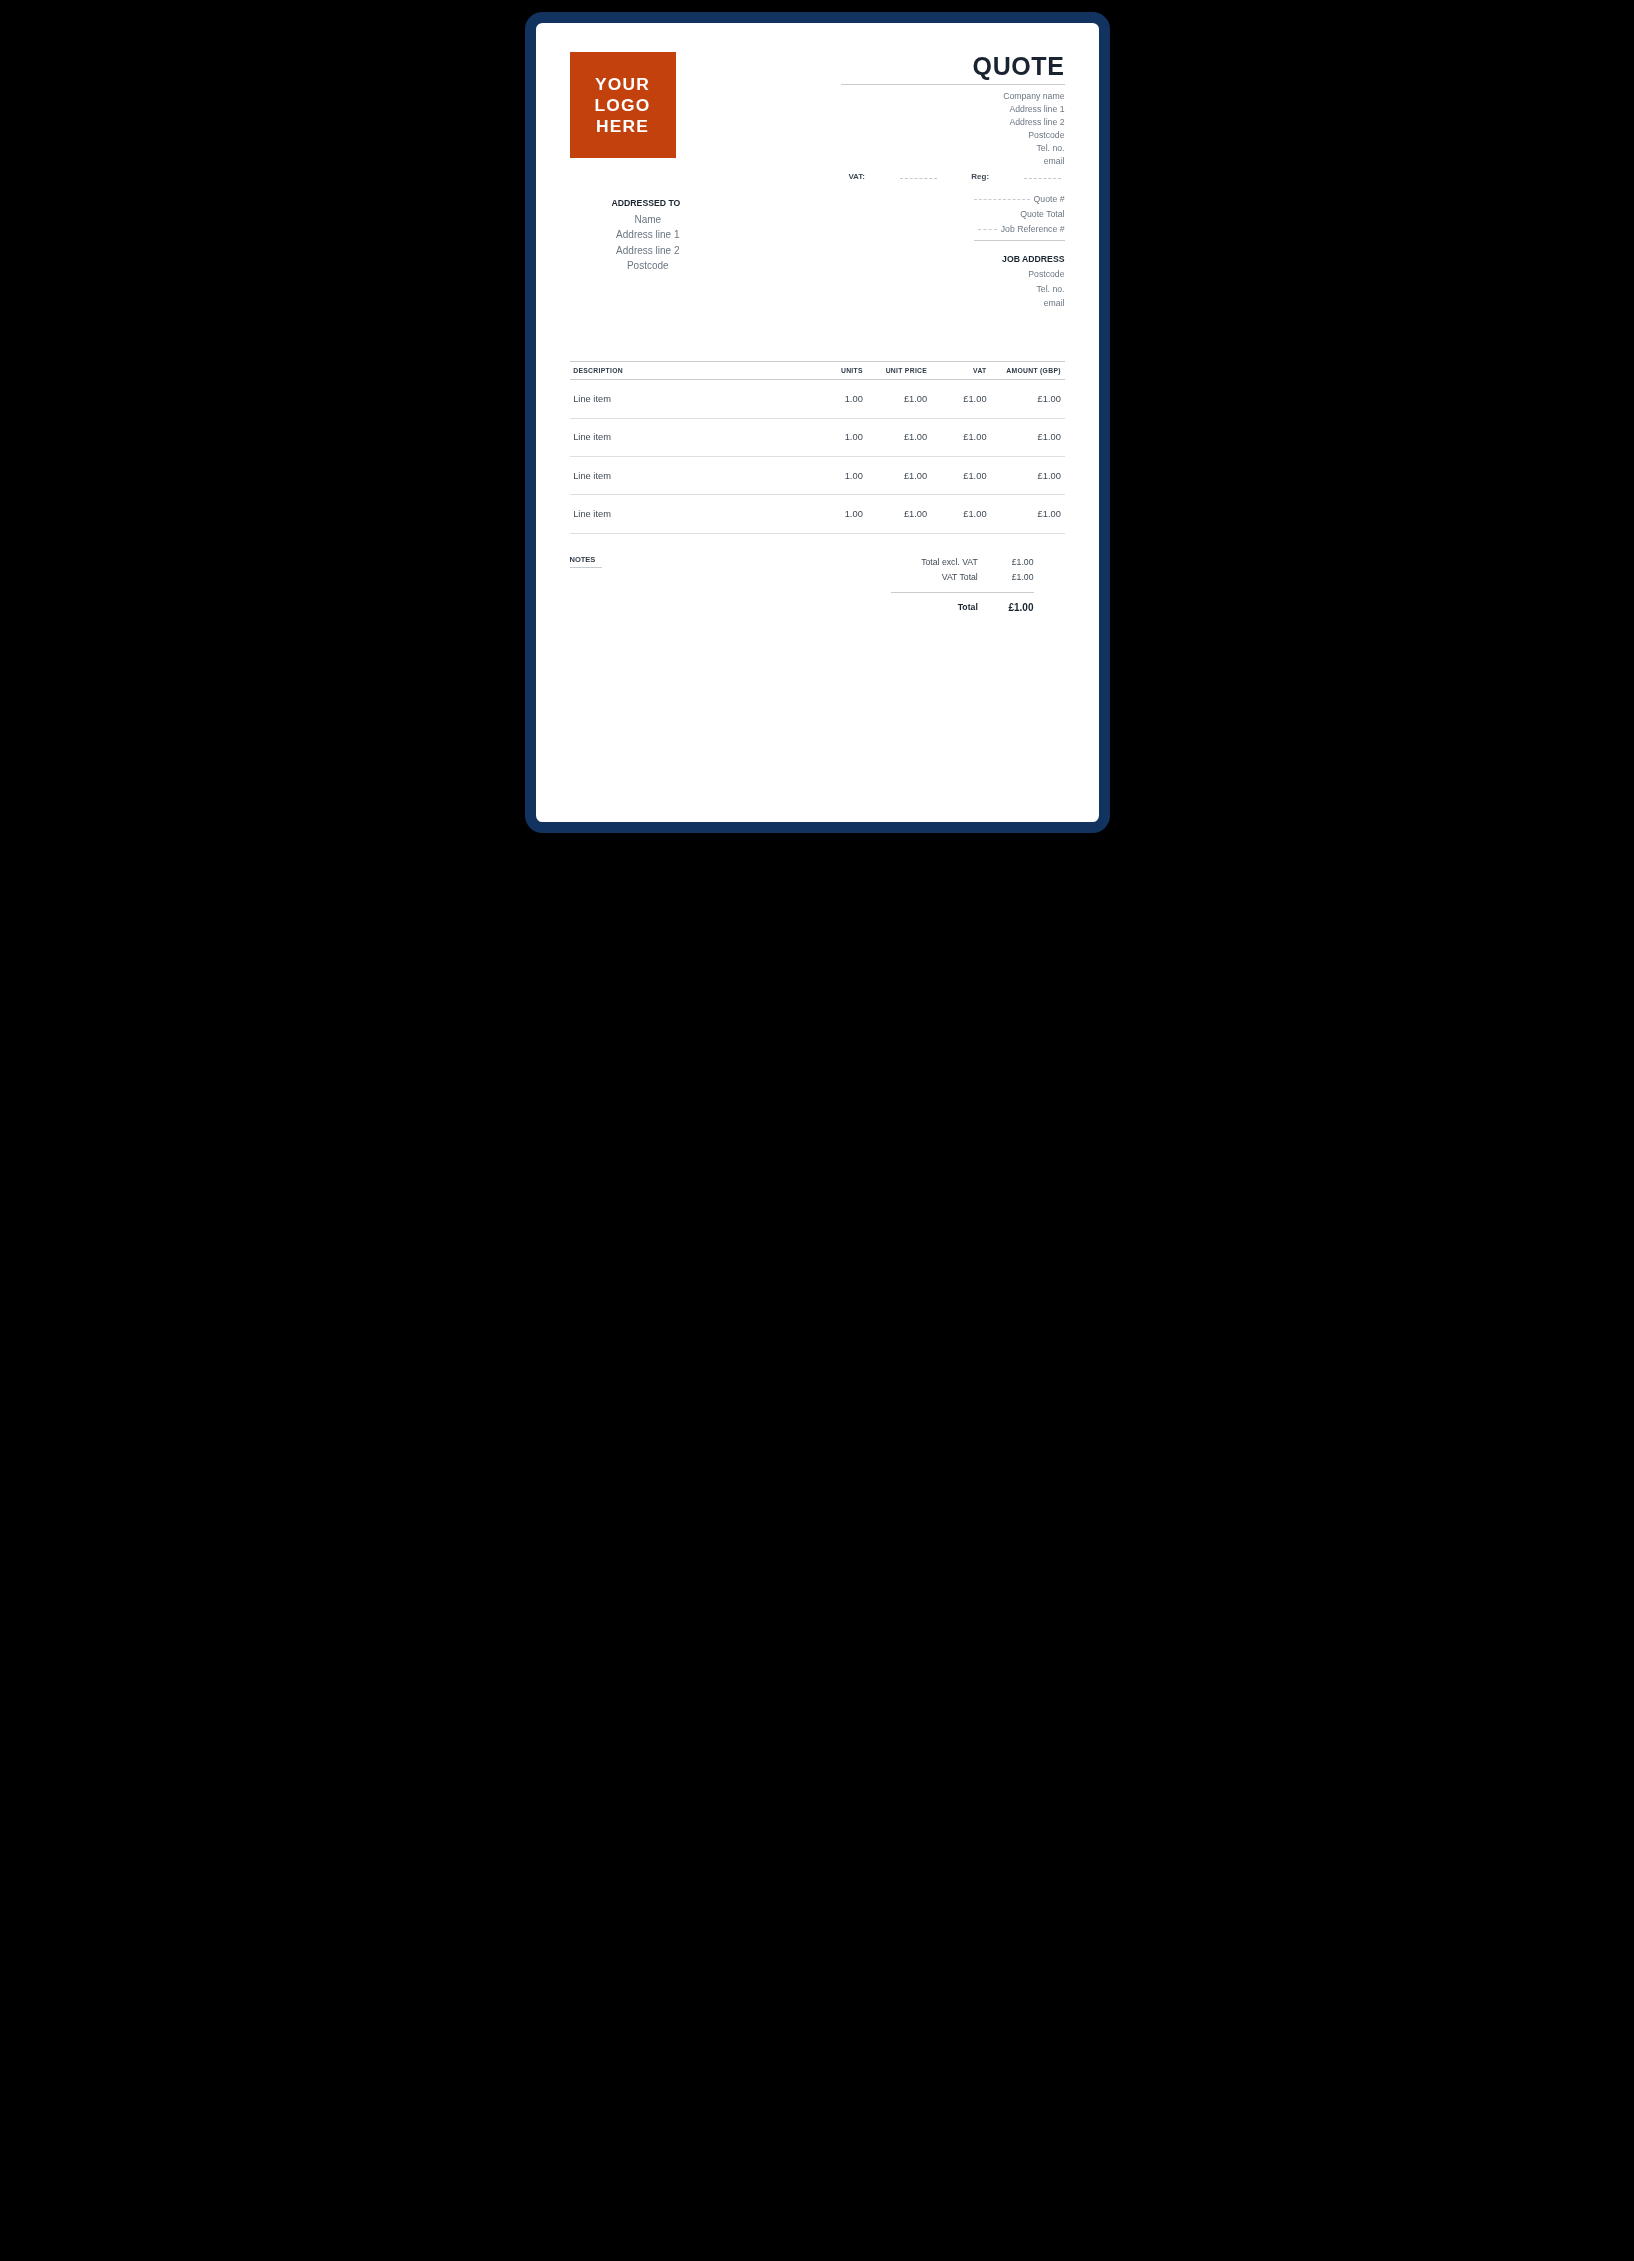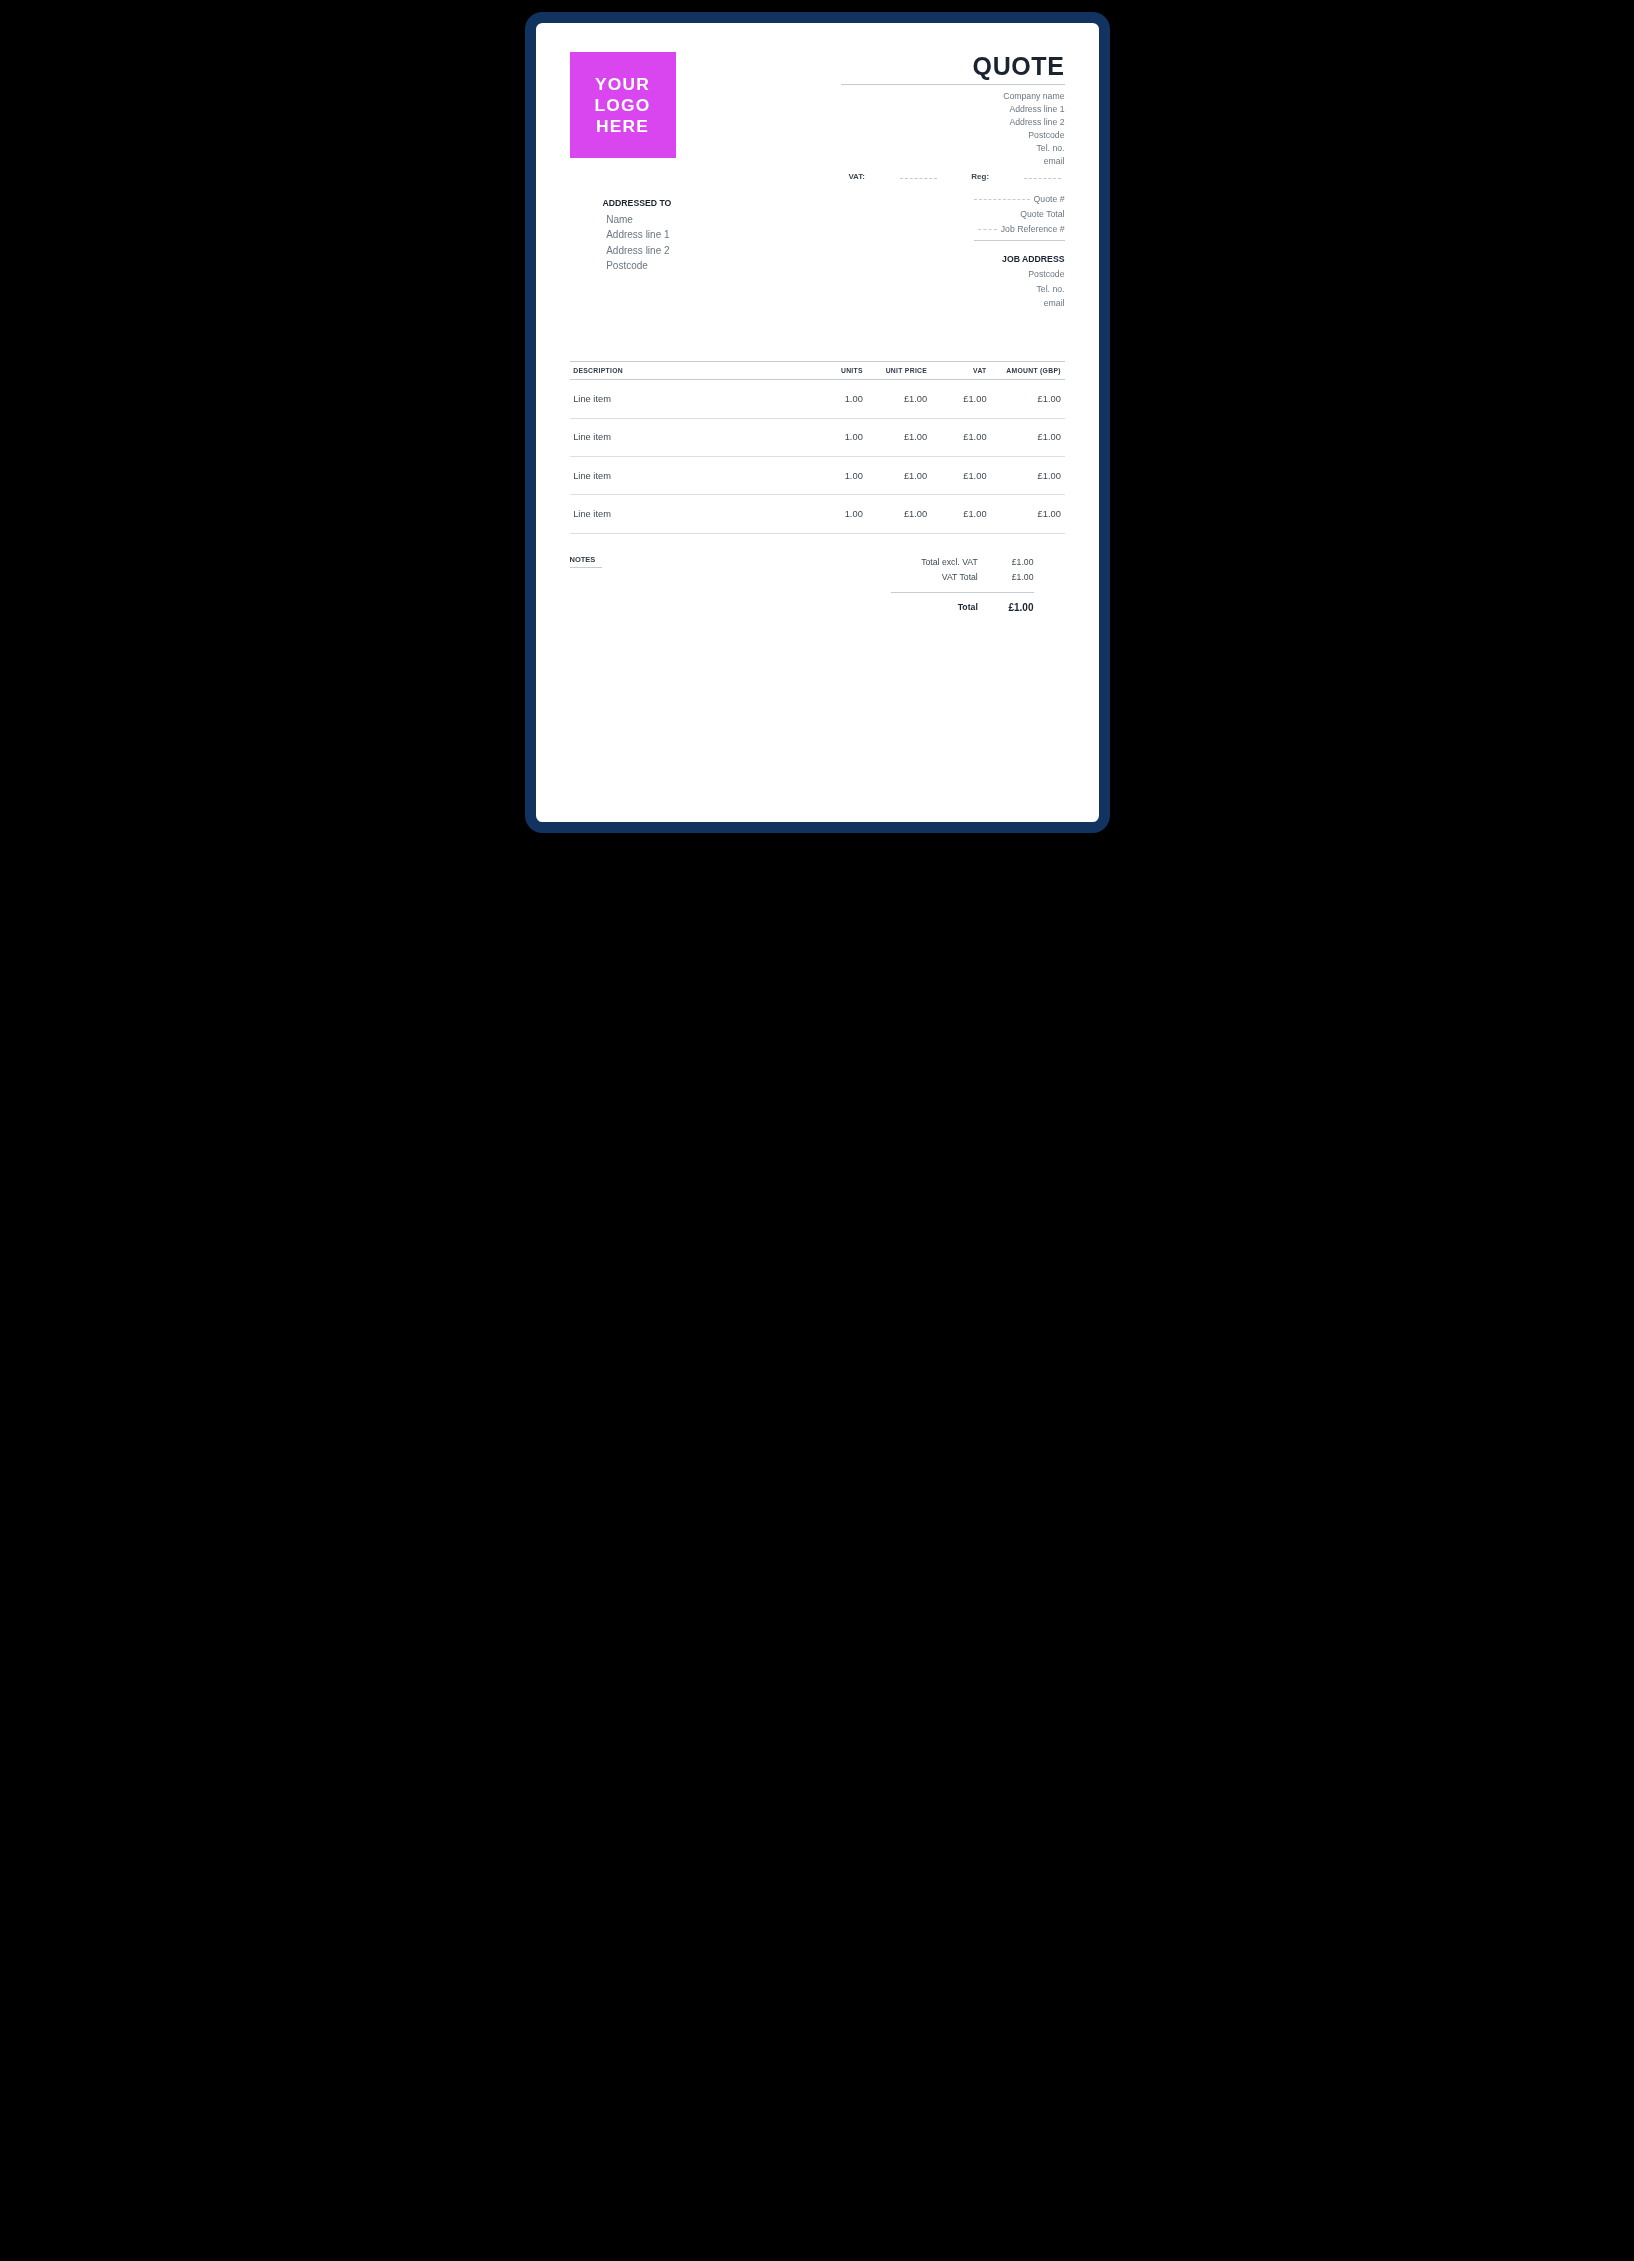--- a/index.html
+++ b/index.html
@@ -36,21 +36,21 @@
     color: #2e3a47;
   }
   .header-row {
     display: flex;
     justify-content: space-between;
     align-items: flex-start;
   }
   .logo-box {
     width: 106px;
     height: 106px;
-    background: #d946ef;
+    background: #c2410c;
     display: flex;
     flex-direction: column;
     justify-content: center;
     align-items: center;
     color: #fff;
     font-weight: 800;
     font-size: 17.4px;
     line-height: 1.2;
     letter-spacing: 1.2px;
     text-align: center;
@@ -87,22 +87,23 @@
   }
   .vatreg-row span.lbl { font-weight: 700; color: #3f4954; }
   .vatreg-row .dotline {
     border-top: 0.6px dashed #bfc7cf;
     flex: 1 1 auto;
     margin: 6.2px 3.7px 0 3.7px;
     max-width: 37px;
   }
   .addressed-block {
     margin-top: 17.4px;
-    margin-left: 33px;
-    font-size: 8.7px;
+    margin-left: 42px;
+    font-size: 8.7px;
+    text-align: center;
   }
   .addressed-title {
     font-weight: 800;
     color: #1a2430;
     font-size: 8.7px;
     margin-bottom: 3.7px;
   }
   .addressed-lines {
     color: #6b7682;
     line-height: 1.55;

